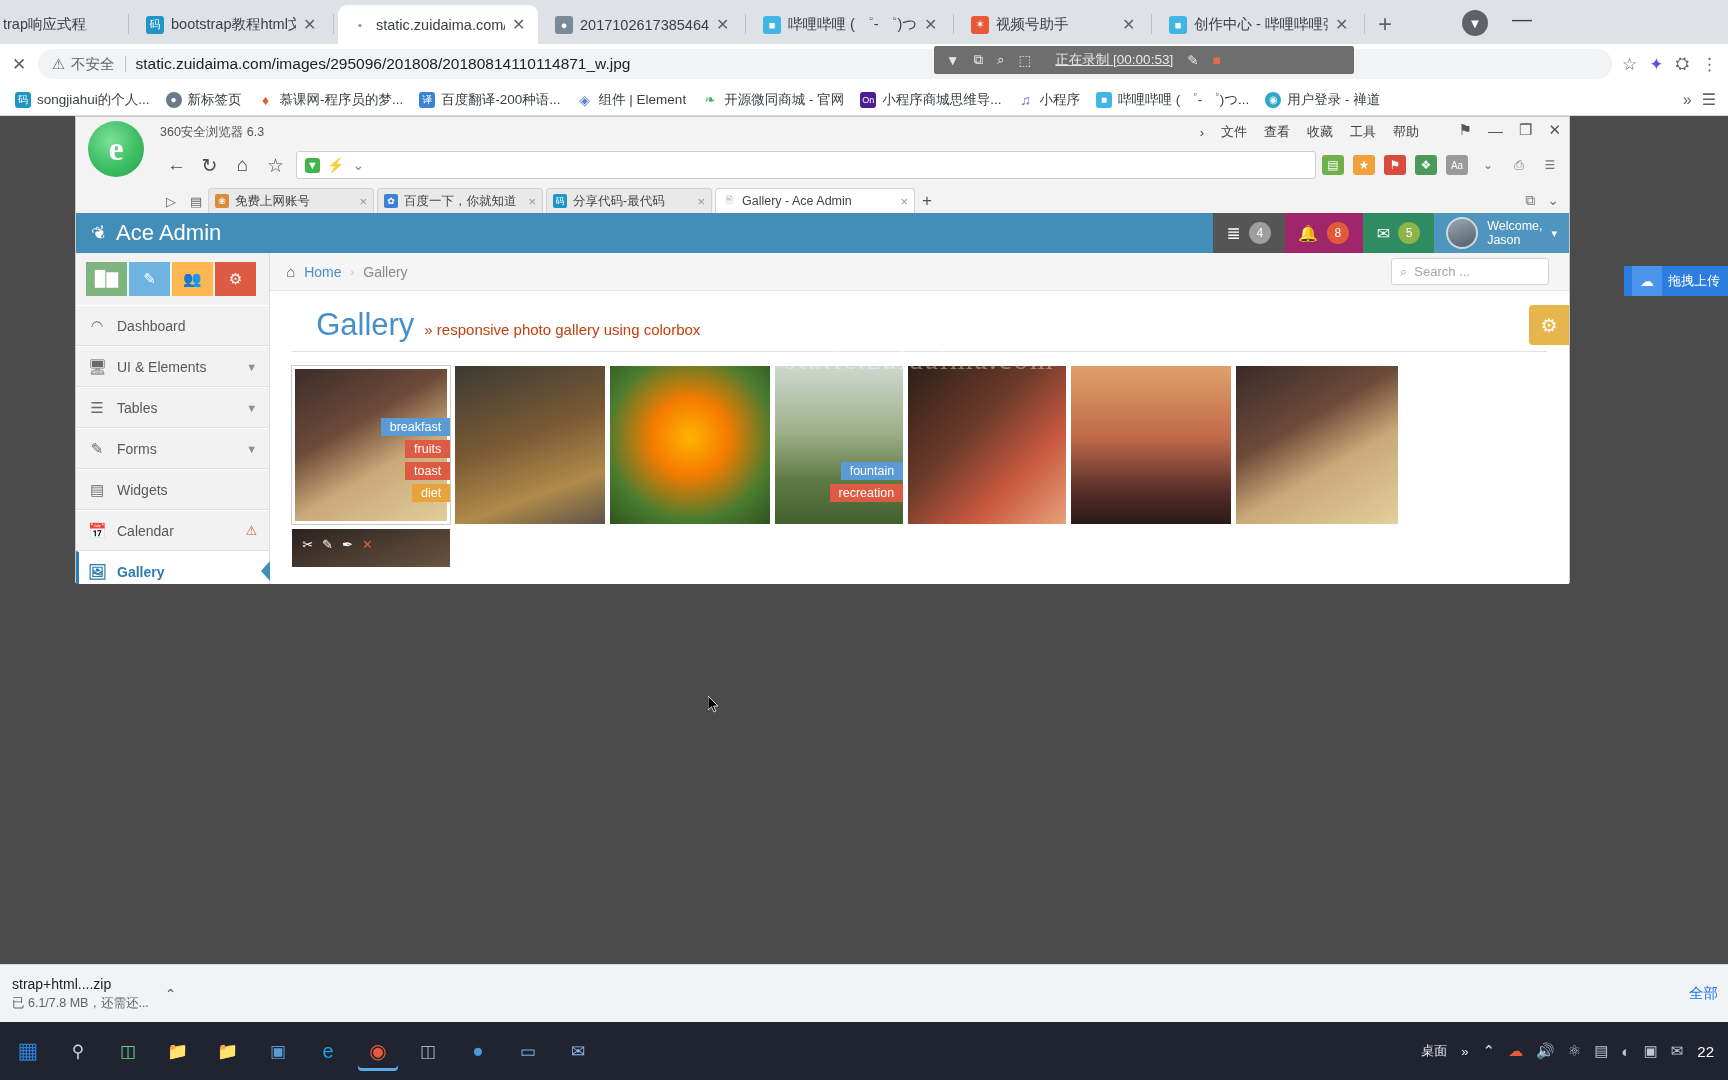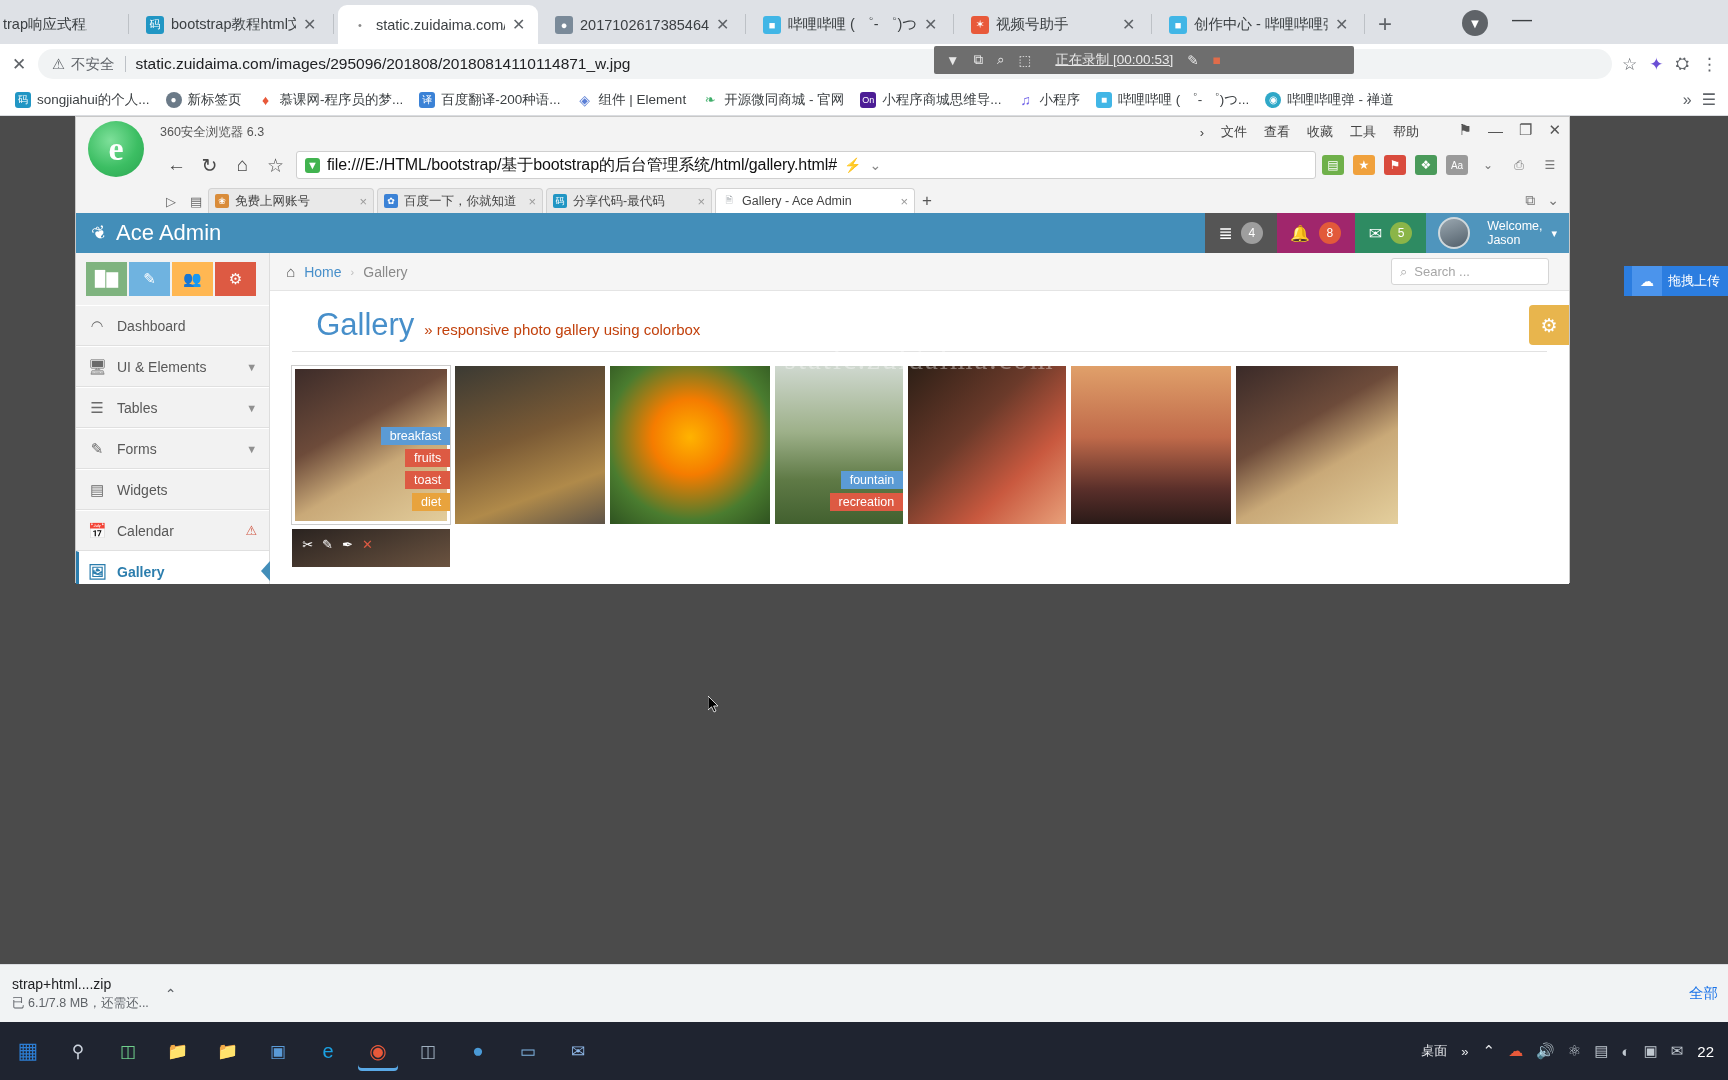--- a/index.html
+++ b/index.html
@@ -104,21 +104,21 @@
   .ace-brand { color:#fff; font-size:22px; display:flex; align-items:center; gap:9px; padding-left:16px;
         font-family:"Liberation Sans", sans-serif; }
   .ace-brand .leaf { font-size:18px; transform:rotate(-20deg); }
   .ace-nav-right { margin-left:auto; display:flex; height:40px; }
   .navitem { display:flex; align-items:center; gap:8px; padding:0 14px; color:#fff; height:40px; }
   .navitem .badge { min-width:22px; height:22px; border-radius:50%; display:flex; align-items:center;
         justify-content:center; font-size:12px; color:#fff; }
   .userbox { background:#4f95bd; display:flex; align-items:center; gap:9px; padding:0 12px; height:40px;}
   .avatar { width:32px; height:32px; border-radius:50%; overflow:hidden;
         background:linear-gradient(160deg,#9aa7b0,#52606b); border:2px solid #cfd8dc;}
-  .uname { color:#fff; font-size:12.5px; line-height:1.15;margin-left:8px; }
+  .uname { color:#fff; font-size:12.5px; line-height:1.15; }
 
   .ace-body { display:flex; height:331px; }
   .ace-side { width:197px; background:#f2f2f2; border-right:1px solid #ddd; }
   .shortcuts { display:flex; padding:9px 0 9px 10px; gap:2px; }
   .sc { width:41px; height:34px; display:flex; align-items:center; justify-content:center;
         color:#fff; font-size:15px; }
   .sitem { height:41px; display:flex; align-items:center; gap:11px; padding:0 12px;
         border-bottom:1px solid #e0e0e0; border-top:1px solid #fff; font-size:14px; color:#585858; }
   .sitem .sic { width:18px; text-align:center; font-size:15px; color:#6a6a6a;}
   .sitem .caret { margin-left:auto; font-size:11px; color:#909090;}
@@ -140,21 +140,21 @@
 
   .pagehead { display:flex; align-items:baseline; gap:10px; padding:16px 0 8px 24px;
         border-bottom:1px solid #e2e2e2; margin:0 22px 0 22px;}
   .pagehead h1 { font-size:31px; font-weight:normal; color:#478fca; font-family:"Liberation Sans",sans-serif;}
   .pagehead .sub { font-size:15px; color:#c2410c; }
 
   .gallery { padding:14px 22px 0 22px; display:flex; flex-wrap:wrap; gap:0px; }
   .gitem { position:relative; height:158px; margin-right:5px; margin-bottom:5px; overflow:hidden;
         background:#333; }
   .tagwrap { position:absolute; right:0; top:52px; display:flex; flex-direction:column;
-        align-items:flex-end; gap:4px;margin-top:9px;}
+        align-items:flex-end; gap:4px;}
   .tag { color:#fff; font-size:12.5px; padding:2px 9px; }
   .wm { position:absolute; left:0; top:90px; width:100%; text-align:center;
         font-size:29px; color:rgba(255,255,255,0.38); letter-spacing:2px;
         font-family:"Liberation Serif", serif; pointer-events:none; z-index:9;}
   .gearbtn { position:absolute; right:0; top:52px; width:40px; height:40px; background:#e8b54d;
         color:#fff; display:flex; align-items:center; justify-content:center; font-size:19px;
         border-radius:4px 0 0 4px;}
   .toolrow { position:absolute; left:0; top:0; display:flex; gap:9px; padding:8px 10px; color:#fff; font-size:13px;}
 
   .cursor { position:absolute; left:708px; top:580px; width:12px; height:18px; z-index:60;}
@@ -300,21 +300,21 @@
       <div class="bm">
           <span class="bmi" style="background:transparent;color:#6b5ce7;font-size:14px;">♫</span>
           <span>小程序</span>
         </div>
       <div class="bm">
           <span class="bmi" style="background:#41b6e6;">■</span>
           <span>哔哩哔哩 ( ゜- ゜)つ...</span>
         </div>
       <div class="bm">
           <span class="bmi" style="background:#2fa8c8;border-radius:50%;">◉</span>
-          <span>哔哩哔哩弹 - 禅道</span>
+          <span>用户登录 - 禅道</span>
         </div>
       <div class="bm-overflow">
         <span>»</span>
         <span>☰</span>
       </div>
     </div>
 
     <div class="viewport">
 
       <div class="win360">
@@ -339,21 +339,20 @@
           </div>
         </div>
 
         <div class="w360-nav">
           <span class="navbtn">←</span>
           <span class="navbtn">↻</span>
           <span class="navbtn">⌂</span>
           <span class="navbtn">☆</span>
           <div class="addrbar">
             <span class="addr-sec">▼</span>
-            <span class="addr-url">file:///E:/HTML/bootstrap/基于bootstrap的后台管理系统/html/gallery.html#</span>
             <span class="addr-end">
               <span>⚡</span>
               <span style="color:#888;">⌄</span>
             </span>
           </div>
           <div class="navright">
             <span class="nr-ic" style="background:#6fb04a;">▤</span>
             <span class="nr-ic" style="background:#f0a13c;">★</span>
             <span class="nr-ic" style="background:#d94b3d;">⚑</span>
             <span class="nr-ic" style="background:#4a9a5a;">❖</span>

